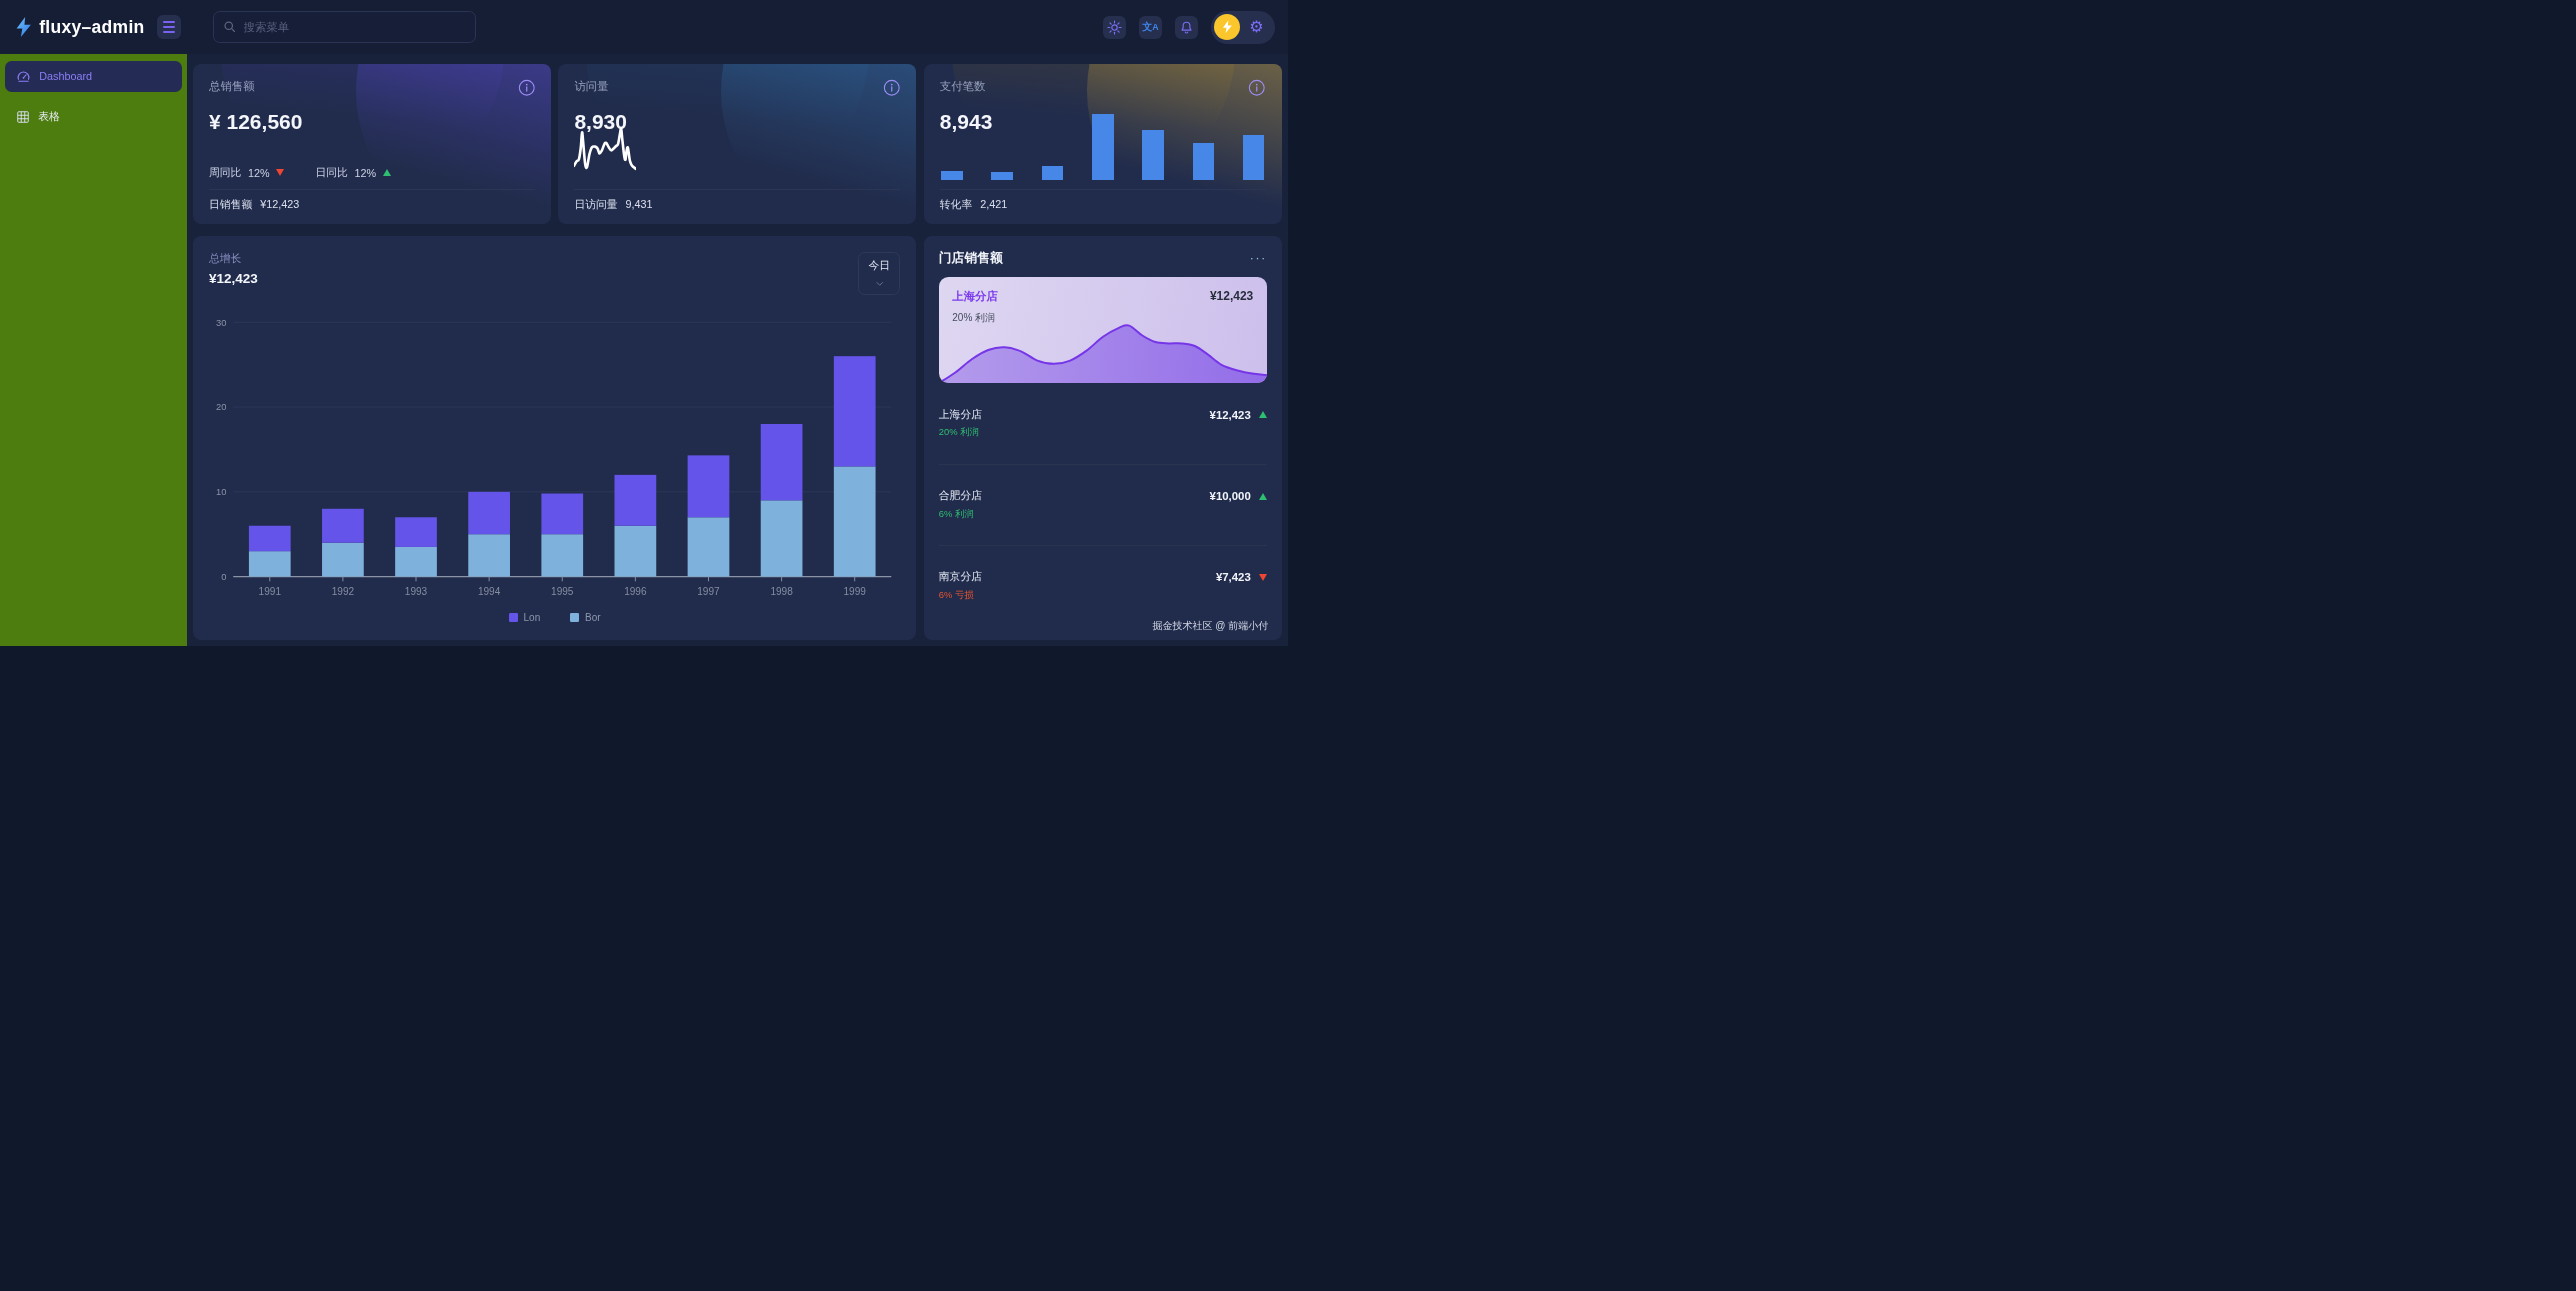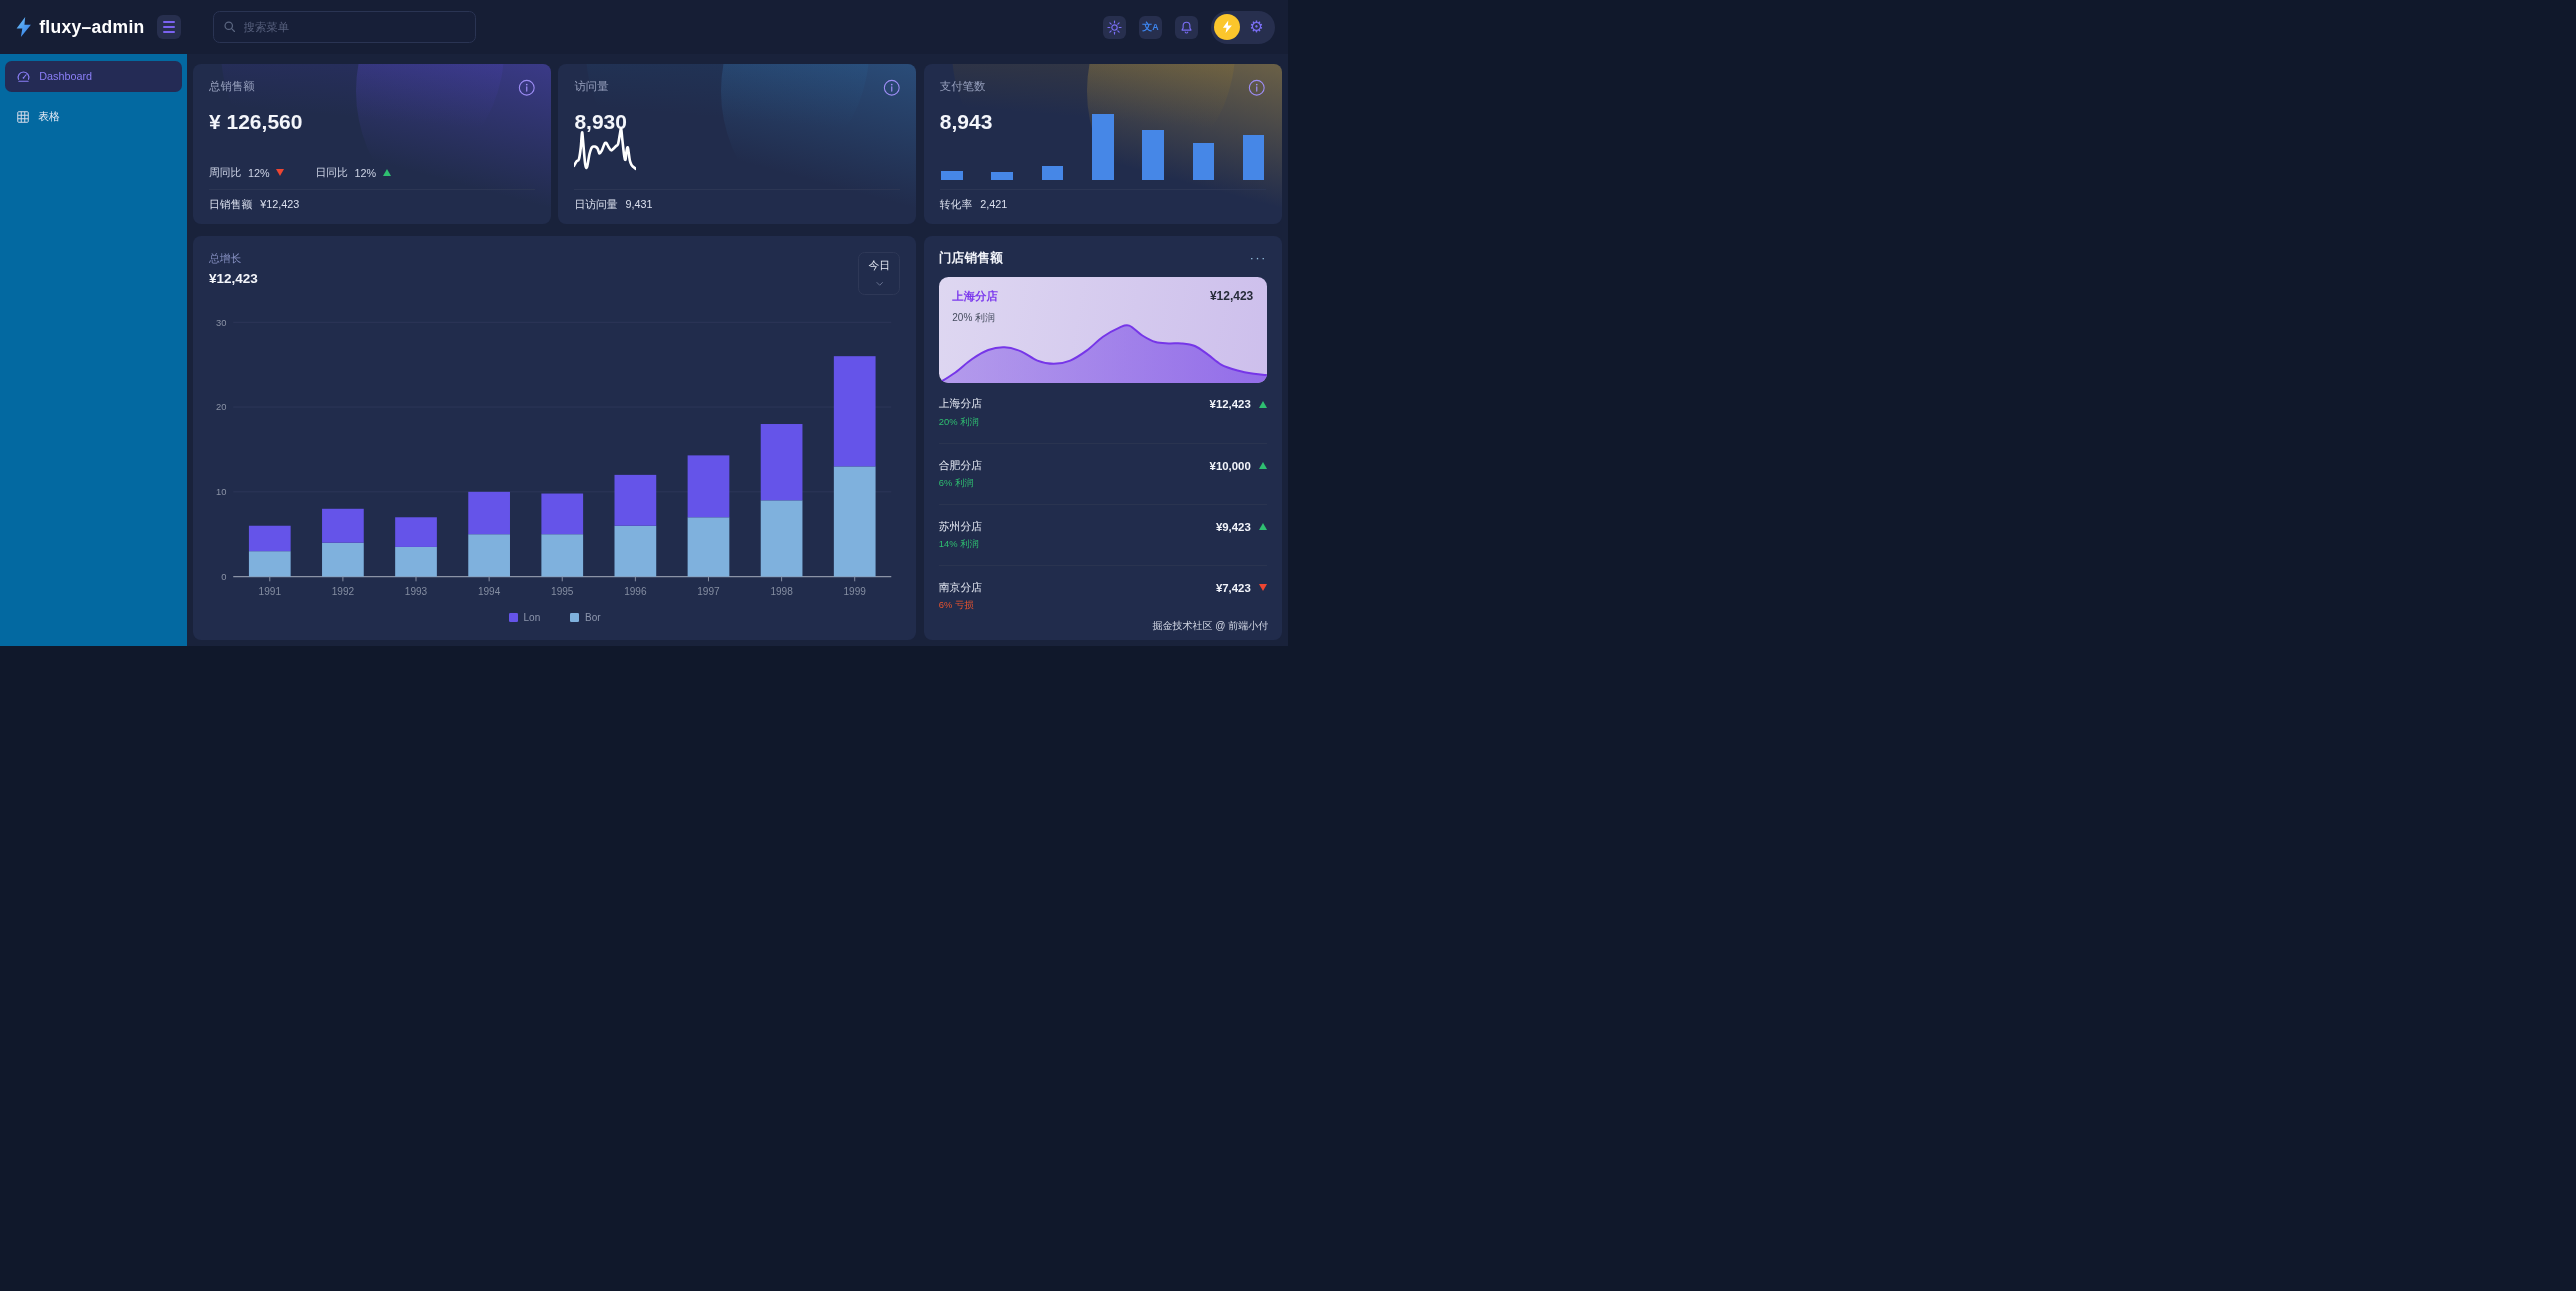--- a/index.html
+++ b/index.html
@@ -24,21 +24,21 @@
   .icon-btn { width:23px; height:23px; border-radius:6px; background:#272f4e; border:none; cursor:pointer;
               display:flex; align-items:center; justify-content:center; color:#7a6ef5; position:relative; }
   .translate-glyph { color:#3d86f0; font-size:10px; font-weight:bold; line-height:1; }
   .translate-glyph b { font-size:8.8px; }
   .user-pill { height:33px; border-radius:17px; background:#272f4e; display:flex; align-items:center;
                padding:0 10.8px 0 3.4px; gap:9.4px; cursor:pointer; }
   .avatar { width:26px; height:26px; border-radius:50%; background:#fbc62c; display:flex; align-items:center; justify-content:center; }
   .gear { color:#7a6ef5; font-size:16px; line-height:1; }
 
   
-  .sidebar { position:absolute; top:54px; left:0; width:187px; bottom:0; background:#0369a1; padding:6.7px 5.4px; }
+  .sidebar { position:absolute; top:54px; left:0; width:187px; bottom:0; background:#4d7c0f; padding:6.7px 5.4px; }
   .side-item { display:flex; align-items:center; gap:8px; height:31px; border-radius:6.7px; padding:0 10.8px;
                color:#e9edf7; font-size:10.8px; cursor:pointer; margin-bottom:9.4px; }
   .side-item.active { background:#242b55; color:#8b7ff7; }
 
   
   .content { position:absolute; top:54px; left:187px; right:0; bottom:0; padding:10px 7.4px 6px 6px;
              display:grid; grid-template-columns:358px 358px 358px; grid-template-rows:160px 404px;
              gap:12px 7.4px; }
   .card { background:#212c4c; border-radius:8px; position:relative; overflow:hidden; }
 
@@ -386,28 +386,20 @@
           <div class="store-row">
             <div class="r1">
       <span class="store-name">合肥分店</span>
       <span class="store-value">¥10,000</span>
       <span class="tri-up"></span>
     </div>
     <div class="store-sub profit">6% 利润</div>
           </div>
           <div class="store-row">
             <div class="r1">
-      <span class="store-name">苏州分店</span>
-      <span class="store-value">¥9,423</span>
-      <span class="tri-up"></span>
-    </div>
-    <div class="store-sub profit">14% 利润</div>
-          </div>
-          <div class="store-row">
-            <div class="r1">
       <span class="store-name">南京分店</span>
       <span class="store-value">¥7,423</span>
       <span class="tri-down"></span>
     </div>
     <div class="store-sub loss">6% 亏损</div>
           </div>
         </div>
       <div class="panel-footer">掘金技术社区 @ 前端小付</div>
     </section>
 

